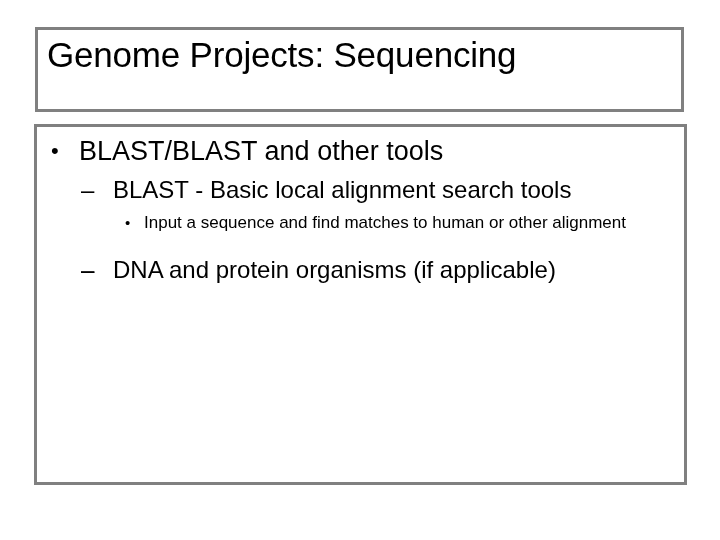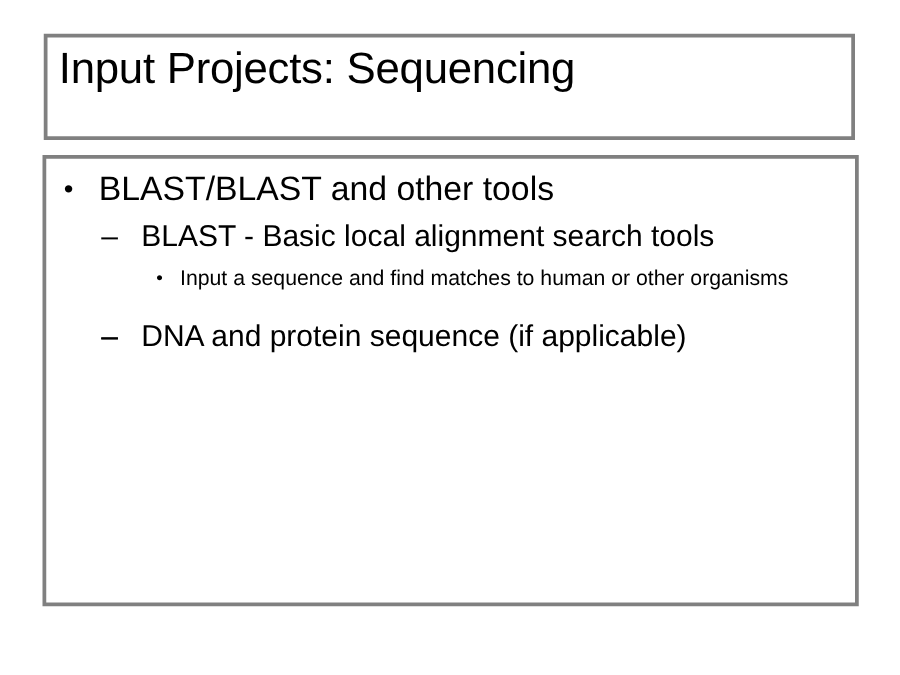--- a/index.html
+++ b/index.html
@@ -126,46 +126,46 @@
     line-height: 22px;
     left: 78px;
   }
 </style>
 </head>
 <body>
 
 <div class="slide">
 
   <div class="title-box">
-    <div class="title-text">Input Projects: Sequencing</div>
+    <div class="title-text">Genome Projects: Sequencing</div>
   </div>
 
   <div class="body-box">
     <div class="body-inner">
 
       <div class="bullet lvl1">
         <span class="marker">•</span>
         <span class="text">BLAST/BLAST and other tools</span>
       </div>
 
       <div class="bullet lvl2">
         <span class="marker">–</span>
         <span class="text">BLAST - Basic local alignment search tools</span>
       </div>
 
       <div class="bullet lvl3">
         <span class="marker">•</span>
-        <span class="text">Input a sequence and find matches to human or other organisms</span>
+        <span class="text">Input a sequence and find matches to human or other alignment</span>
       </div>
 
       <div class="bullet lvl2 spaced">
         <span class="marker">–</span>
       </div>
 
       <div class="bullet lvl2">
         <span class="marker">–</span>
-        <span class="text">DNA and protein sequence (if applicable)</span>
+        <span class="text">DNA and protein organisms (if applicable)</span>
       </div>
 
     </div>
   </div>
 
 </div>
 
 </body></html>

